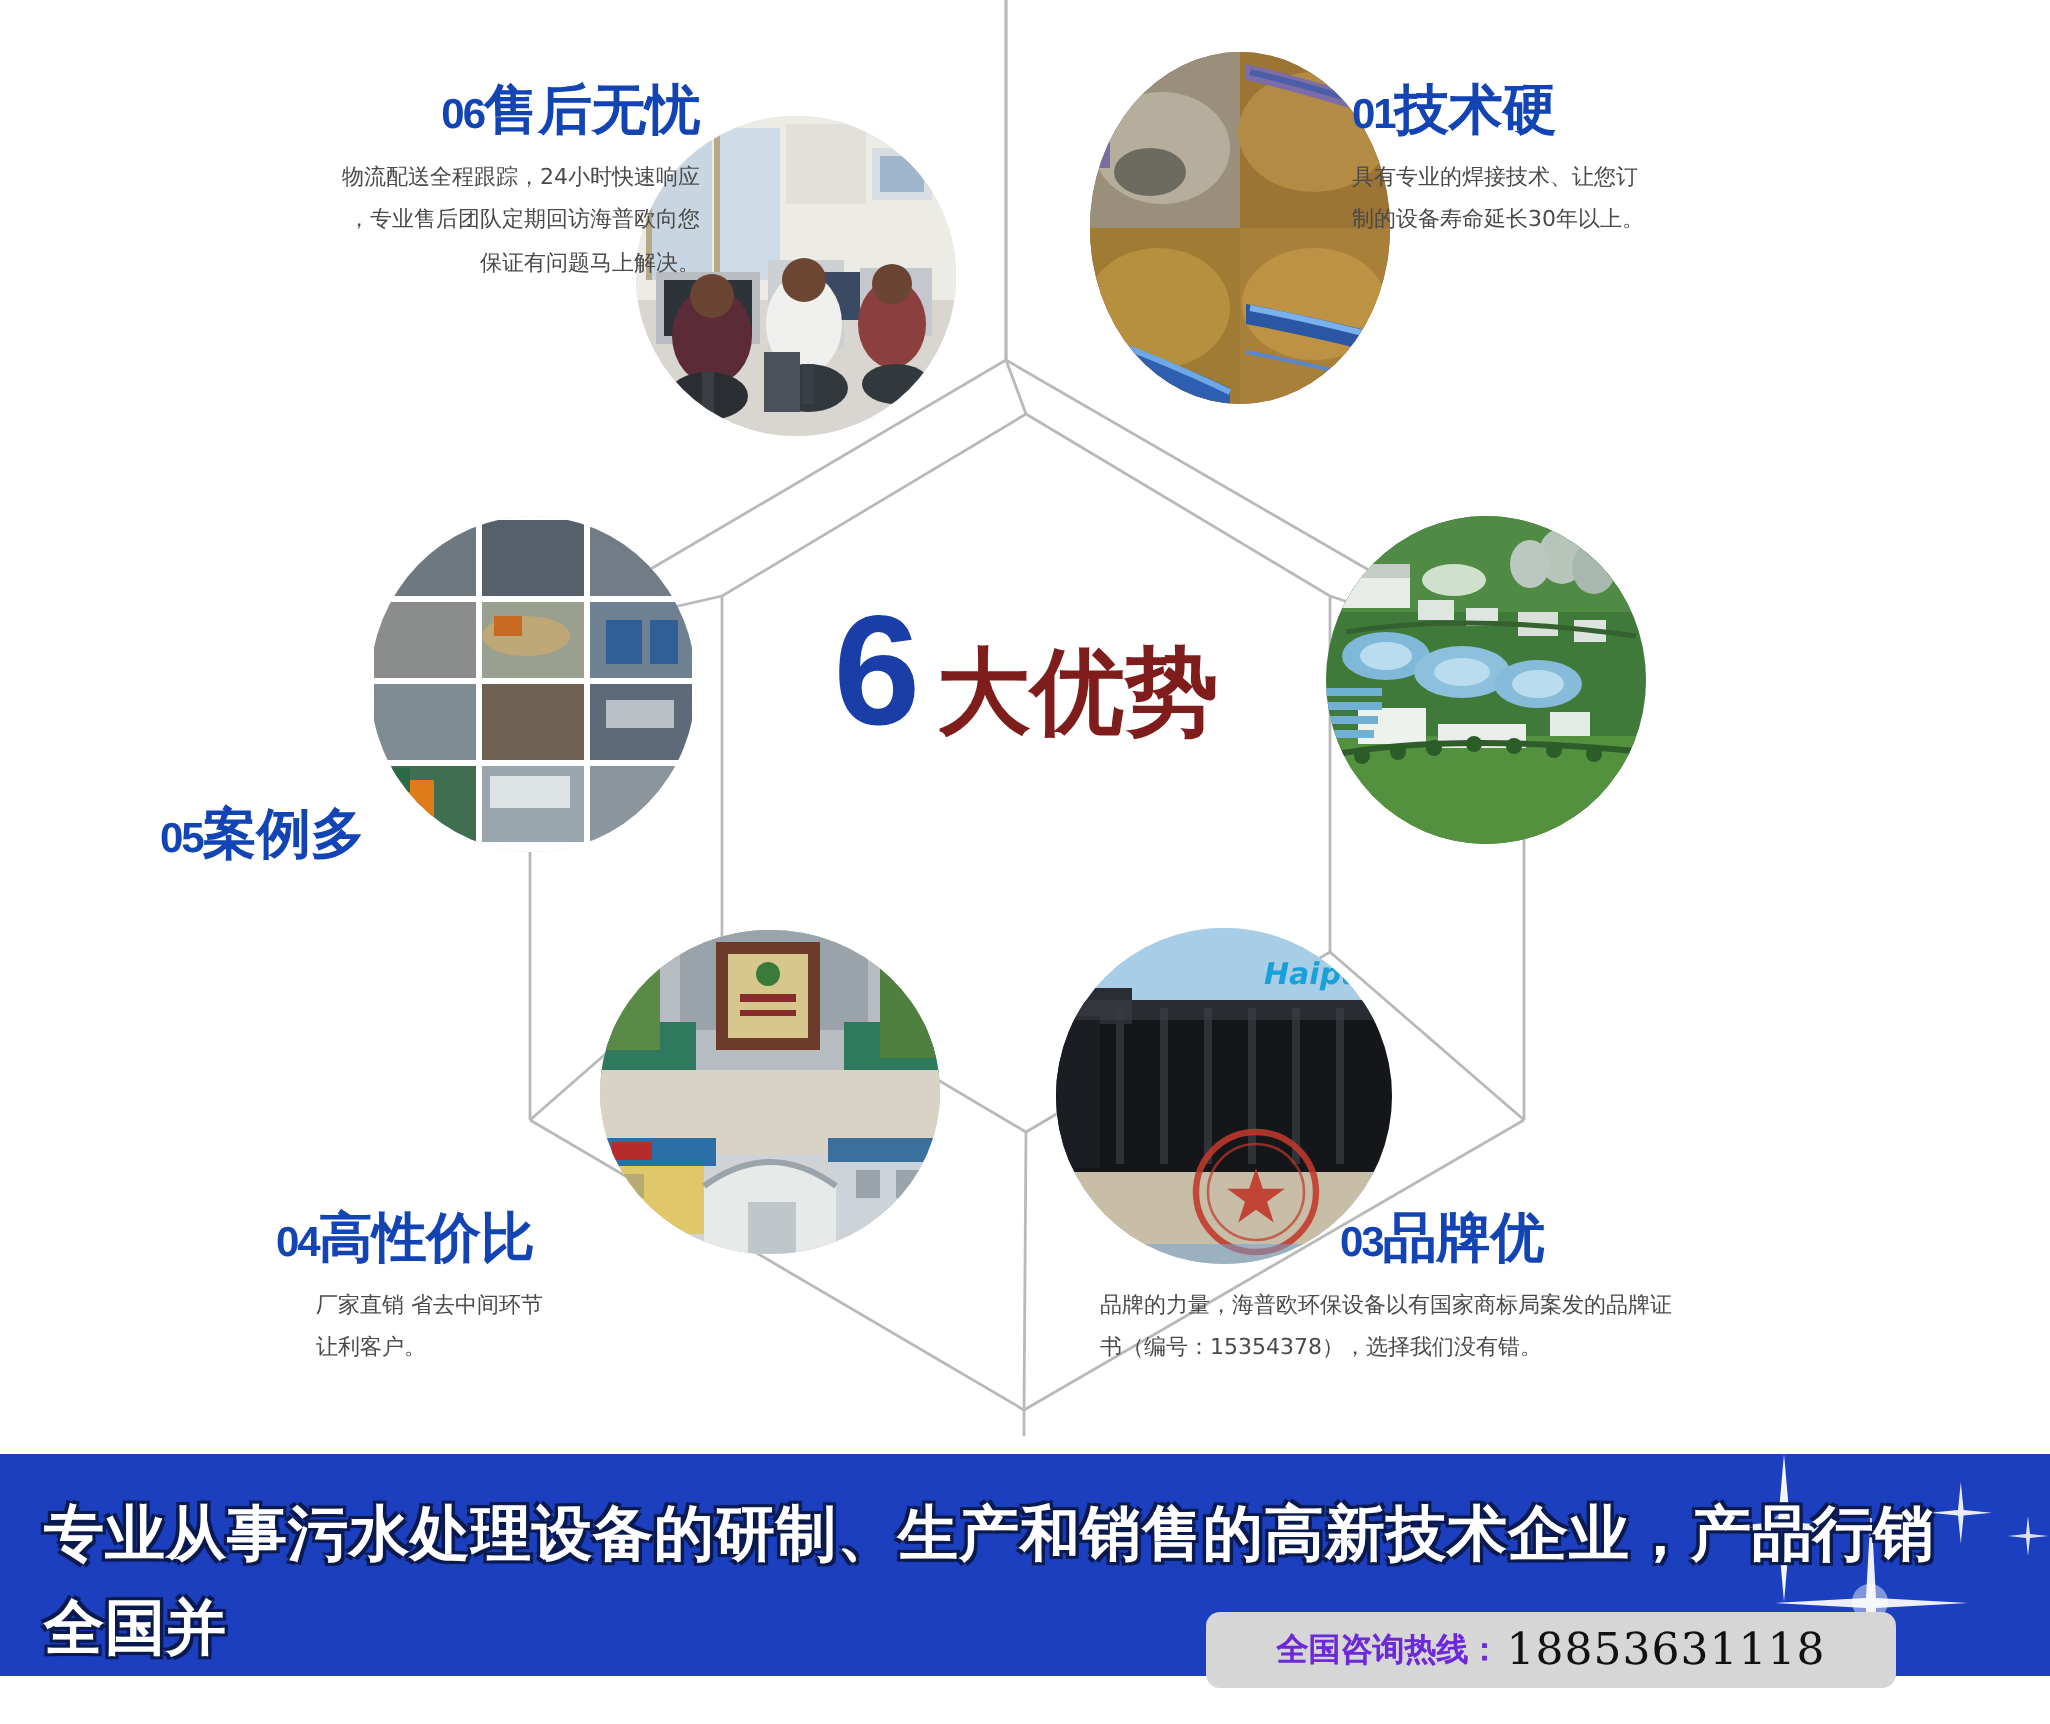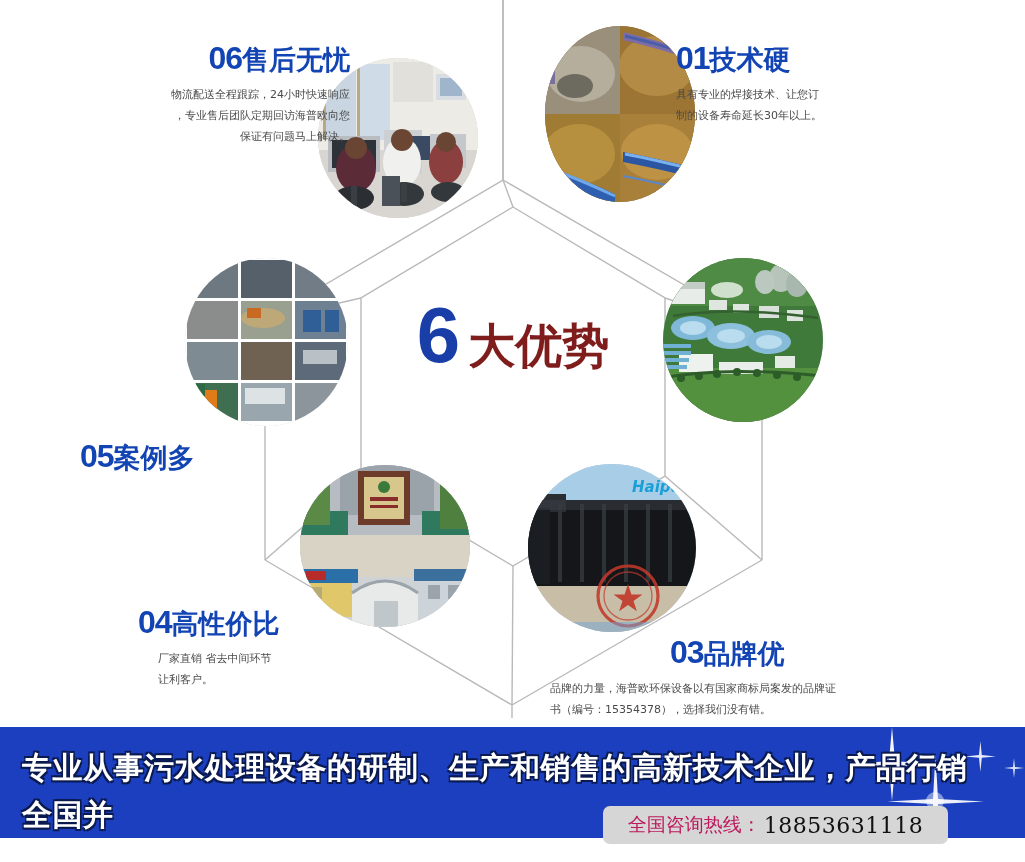--- a/index.html
+++ b/index.html
@@ -42,21 +42,21 @@
     color: #1344b4;
     font-weight: bold;
     font-size: 27px;
     line-height: 1.05;
     letter-spacing: 0px;
     white-space: nowrap;
     font-family: "DejaVu Sans", "Liberation Sans", sans-serif;
   }
   .feat-title .num {
     font-family: "Liberation Sans", "DejaVu Sans", sans-serif;
-    font-size: 32px;
+    font-size: 21px;
     letter-spacing: -1px;
   }
   .feat-desc {
     color: #4a4a4a;
     font-size: 11px;
     line-height: 1.92;
     font-family: "DejaVu Sans", "Liberation Sans", sans-serif;
     white-space: pre-line;
   }
   .ta-r { text-align: right; }
@@ -127,23 +127,23 @@
     width: 345px;
     height: 38px;
     background: #d6d6d6;
     border-radius: 7px;
     display: flex;
     align-items: center;
     justify-content: center;
     gap: 3px;
   }
   #hotline-label {
-    color: #be185d;
-    font-size: 19px;
-    font-weight: normal;
+    color: #6d28d9;
+    font-size: 16px;
+    font-weight: bold;
     font-family: "DejaVu Sans", "Liberation Sans", sans-serif;
   }
   #hotline-number {
     color: #111111;
     font-size: 22px;
     font-family: "DejaVu Serif", "Liberation Serif", serif;
     letter-spacing: 0.5px;
   }
 </style>
 </head>
@@ -369,36 +369,36 @@
   </div>
 
   <div class="feature ta-l" style="left:676px; top:42px; width:340px;">
     <div class="feat-title">
       <span class="num">01</span><span>技术硬</span>
     </div>
     <div class="feat-desc" style="margin-top:8px;">具有专业的焊接技术、让您订
 制的设备寿命延长30年以上。</div>
   </div>
 
-  <div class="feature ta-l" style="left:44px; top:404px; width:300px;margin-top:36px;">
+  <div class="feature ta-l" style="left:44px; top:404px; width:300px;">
     <div class="feat-title" style="margin-left:36px;">
       <span class="num">05</span><span>案例多</span>
     </div>
   </div>
 
 
   <div class="feature ta-l" style="left:138px; top:606px; width:300px;">
     <div class="feat-title">
       <span class="num">04</span><span>高性价比</span>
     </div>
     <div class="feat-desc" style="margin-top:8px; margin-left:20px;">厂家直销 省去中间环节
 让利客户。</div>
   </div>
 
-  <div class="feature ta-l" style="left:540px; top:636px; width:420px;">
+  <div class="feature ta-l" style="left:540px; top:606px; width:420px;">
     <div class="feat-title" style="margin-left:130px;">
       <span class="num">03</span><span>品牌优</span>
     </div>
     <div class="feat-desc" style="margin-top:8px; margin-left:10px;">品牌的力量，海普欧环保设备以有国家商标局案发的品牌证
 书（编号：15354378），选择我们没有错。</div>
   </div>
 
   <div id="banner">
     <svg id="banner-sparkles" viewBox="0 0 260 135">
       <g fill="#ffffff">

